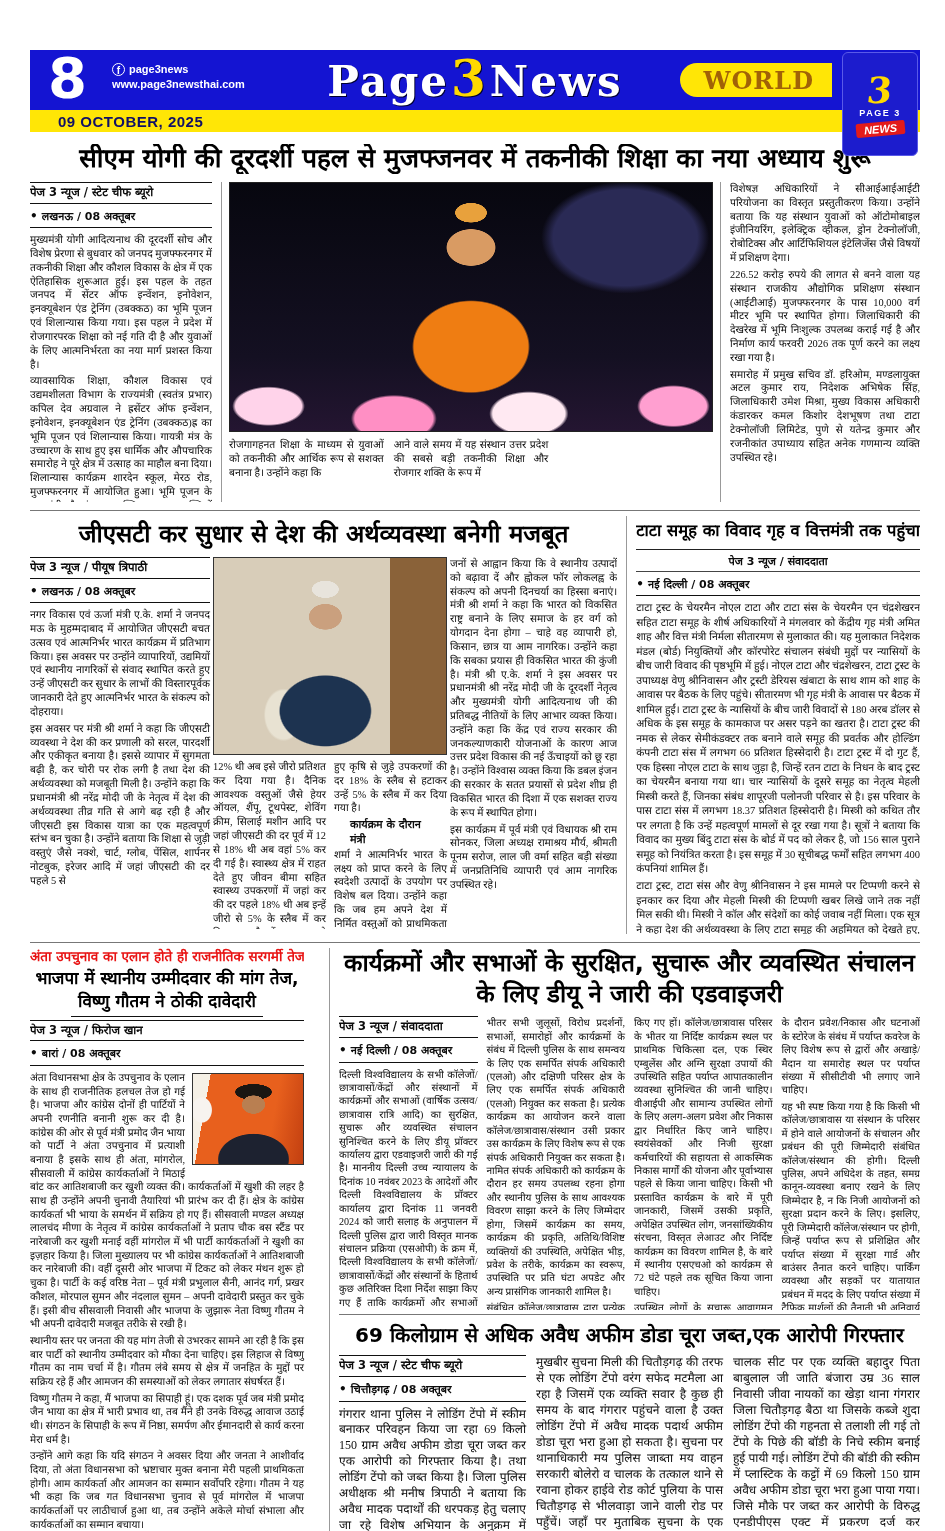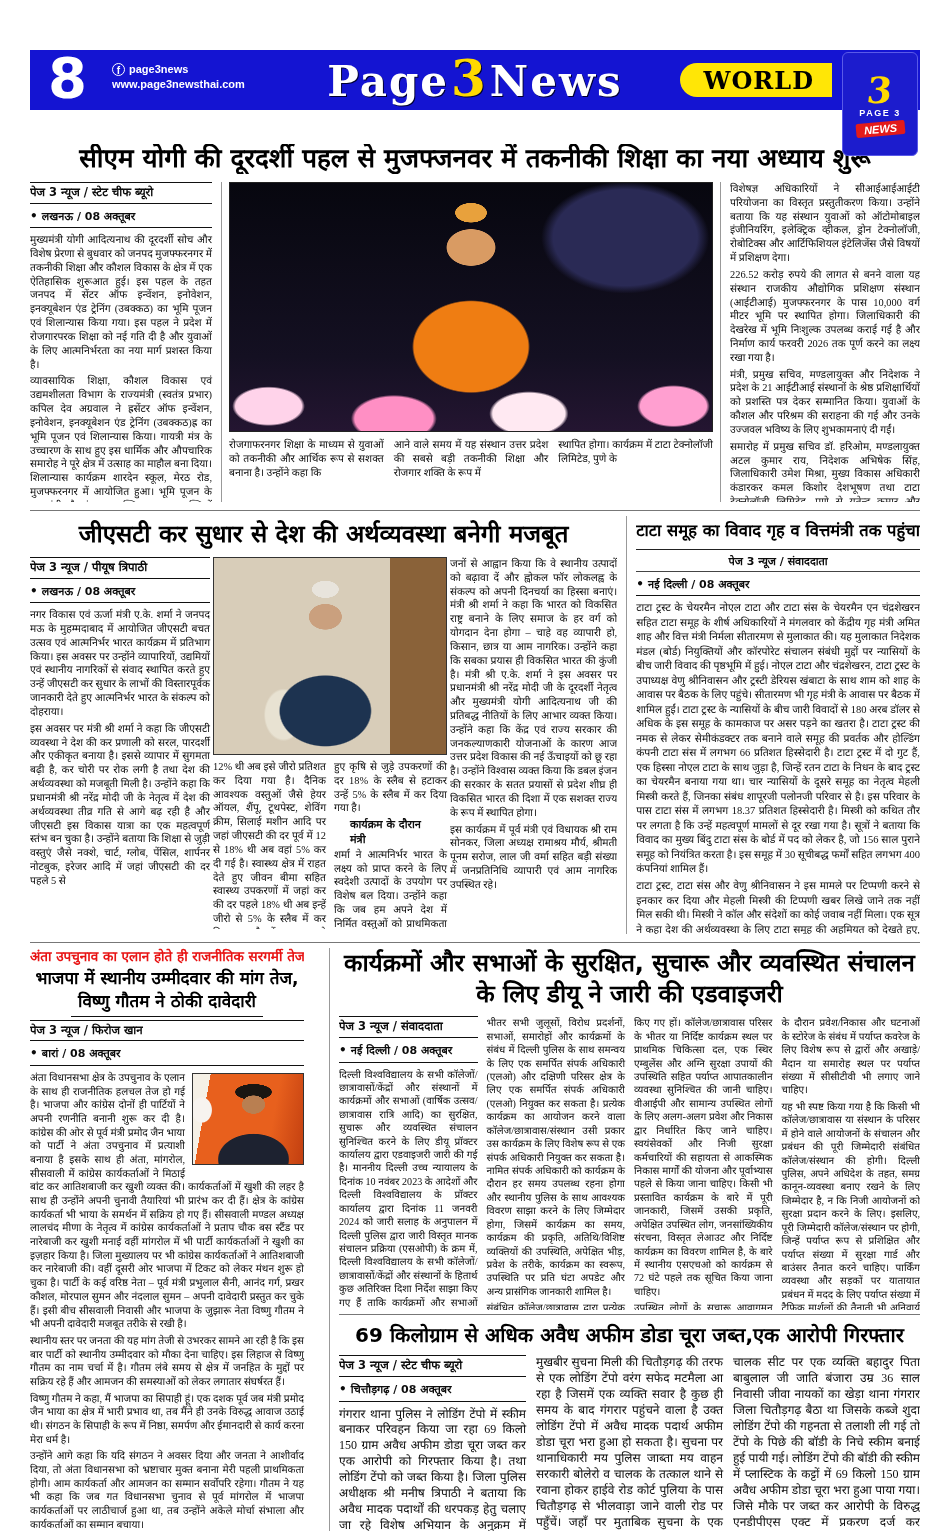--- a/index.html
+++ b/index.html
@@ -21,21 +21,21 @@
            font:700 11px/15px "Liberation Sans",sans-serif;}
   .fb-row{display:flex;align-items:center;gap:4px;}
   .fb-icon{display:inline-block;width:13px;height:13px;border:1px solid #fff;border-radius:50%;
            font:700 10px/13px "Liberation Sans",sans-serif;text-align:center;color:#fff;}
   .mast{position:absolute;left:0;right:0;top:0px;text-align:center;color:#fff;
         font-family:"DejaVu Serif",serif;font-weight:700;font-size:42px;line-height:58px;
         letter-spacing:2px;text-shadow:1px 1px 0 #000030;}
   .mast .num{color:#ffd900;font-size:50px;padding:0 2px;}
   .world-tab{position:absolute;right:88px;top:13px;height:34px;background:var(--yellow);
              border-radius:17px 0 0 17px;display:flex;align-items:center;padding:0 18px 0 24px;
-             color:#000000;font:800 24px "DejaVu Serif",serif;letter-spacing:1px;z-index:2;}
+             color:#a16207;font:800 24px "DejaVu Serif",serif;letter-spacing:1px;z-index:2;}
   .logo-box{position:absolute;right:2px;top:2px;width:76px;height:104px;background:#1c1ccd;
             border:1px solid #5a5ae8;border-radius:6px;z-index:3;display:flex;flex-direction:column;
             align-items:center;justify-content:center;gap:1px;}
   .logo-num{color:#ffd900;font:800 36px/34px "DejaVu Serif",serif;transform:skewX(-6deg);}
   .logo-page3{color:#fff;font:700 9px "Liberation Sans",sans-serif;letter-spacing:1.5px;}
   .logo-news{background:#e31b1b;color:#fff;font:800 italic 11px "Liberation Sans",sans-serif;
              padding:1px 8px;border-radius:2px;transform:rotate(-5deg);margin-top:3px;}
   .datebar{position:absolute;left:0;right:0;top:60px;height:22px;background:var(--yellow);
            display:flex;align-items:center;padding-left:28px;
            font:800 15px "Liberation Sans",sans-serif;color:var(--navy);letter-spacing:.5px;}
@@ -129,44 +129,45 @@
     </div>
     <div class="mast"><span>Page</span><span class="num">3</span><span>News</span></div>
     <div class="world-tab">
         <span>WORLD</span>
       </div>
     <div class="logo-box">
       <div class="logo-num">3</div>
       <div class="logo-page3">PAGE 3</div>
       <div class="logo-news">NEWS</div>
     </div>
+    <div class="datebar">
+        <span>09 OCTOBER, 2025</span>
+      </div>
   </div>
 
   <div>
     <div class="hl lead-hl">सीएम योगी की दूरदर्शी पहल से मुजफ्जनवर में तकनीकी शिक्षा का नया अध्याय शुरू</div>
     <div class="lead-row">
       <div>
         <div class="byl">पेज 3 न्यूज / स्टेट चीफ ब्यूरो</div>
         <div class="dl">लखनऊ / 08 अक्तूबर</div>
         <p class="body">मुख्यमंत्री योगी आदित्यनाथ की दूरदर्शी सोच और विशेष प्रेरणा से बुधवार को जनपद मुजफ्फरनगर में तकनीकी शिक्षा और कौशल विकास के क्षेत्र में एक ऐतिहासिक शुरूआत हुई। इस पहल के तहत जनपद में सेंटर ऑफ इन्वेंशन, इनोवेशन, इनक्यूबेशन एंड ट्रेनिंग (उबक्कठ) का भूमि पूजन एवं शिलान्यास किया गया। इस पहल ने प्रदेश में रोजगारपरक शिक्षा को नई गति दी है और युवाओं के लिए आत्मनिर्भरता का नया मार्ग प्रशस्त किया है।</p>
         <p class="body">व्यावसायिक शिक्षा, कौशल विकास एवं उद्यमशीलता विभाग के राज्यमंत्री (स्वतंत्र प्रभार) कपिल देव अग्रवाल ने ह्रसेंटर ऑफ इन्वेंशन, इनोवेशन, इनक्यूबेशन एंड ट्रेनिंग (उबक्कठ)ह्र का भूमि पूजन एवं शिलान्यास किया। गायत्री मंत्र के उच्चारण के साथ हुए इस धार्मिक और औपचारिक समारोह ने पूरे क्षेत्र में उत्साह का माहौल बना दिया। शिलान्यास कार्यक्रम शारदेन स्कूल, मेरठ रोड, मुजफ्फरनगर में आयोजित हुआ। भूमि पूजन के बाद मंत्री और मंच पर उपस्थित गणमान्य व्यक्तियों ने वृक्षारोपण करते हुए पर्यावरण संरक्षण का संदेश दिया।</p>
 
       </div>
       <div class="lead-mid">
         <div class="lead-photo"></div>
         <div class="lead-under">
-          <p class="body">रोजगाफरनगर शिक्षा के माध्यम से युवाओं को तकनीकी और आर्थिक रूप से सशक्त बनाना है। उन्होंने कहा कि</p>
+          <p class="body">रोजगागहनत शिक्षा के माध्यम से युवाओं को तकनीकी और आर्थिक रूप से सशक्त बनाना है। उन्होंने कहा कि</p>
           <p class="body">आने वाले समय में यह संस्थान उत्तर प्रदेश की सबसे बड़ी तकनीकी शिक्षा और रोजगार शक्ति के रूप में</p>
-          <p class="body">स्थापित होगा। कार्यक्रम में टाटा टेक्नोलॉजी लिमिटेड, पुणे के</p>
         </div>
       </div>
       <div>
         <p class="body">विशेषज्ञ अधिकारियों ने सीआईआईआईटी परियोजना का विस्तृत प्रस्तुतीकरण किया। उन्होंने बताया कि यह संस्थान युवाओं को ऑटोमोबाइल इंजीनियरिंग, इलेक्ट्रिक व्हीकल, ड्रोन टेक्नोलॉजी, रोबोटिक्स और आर्टिफिशियल इंटेलिजेंस जैसे विषयों में प्रशिक्षण देगा।</p>
         <p class="body">226.52 करोड़ रुपये की लागत से बनने वाला यह संस्थान राजकीय औद्योगिक प्रशिक्षण संस्थान (आईटीआई) मुजफ्फरनगर के पास 10,000 वर्ग मीटर भूमि पर स्थापित होगा। जिलाधिकारी की देखरेख में भूमि निःशुल्क उपलब्ध कराई गई है और निर्माण कार्य फरवरी 2026 तक पूर्ण करने का लक्ष्य रखा गया है।</p>
-        <p class="body">मंत्री, प्रमुख सचिव, मण्डलायुक्त और निदेशक ने प्रदेश के 21 आईटीआई संस्थानों के श्रेष्ठ प्रशिक्षार्थियों को प्रशस्ति पत्र देकर सम्मानित किया। युवाओं के कौशल और परिश्रम की सराहना की गई और उनके उज्जवल भविष्य के लिए शुभकामनाएं दी गईं।</p>
         <p class="body">समारोह में प्रमुख सचिव डॉ. हरिओम, मण्डलायुक्त अटल कुमार राय, निदेशक अभिषेक सिंह, जिलाधिकारी उमेश मिश्रा, मुख्य विकास अधिकारी कंडारकर कमल किशोर देशभूषण तथा टाटा टेक्नोलॉजी लिमिटेड, पुणे से यतेन्द्र कुमार और रजनीकांत उपाध्याय सहित अनेक गणमान्य व्यक्ति उपस्थित रहे।</p>
       </div>
     </div>
   </div>
 
   <div class="row2">
     <div class="gst">
       <div class="hl gst-hl">जीएसटी कर सुधार से देश की अर्थव्यवस्था बनेगी मजबूत</div>
       <div class="gst-body">
         <div>

